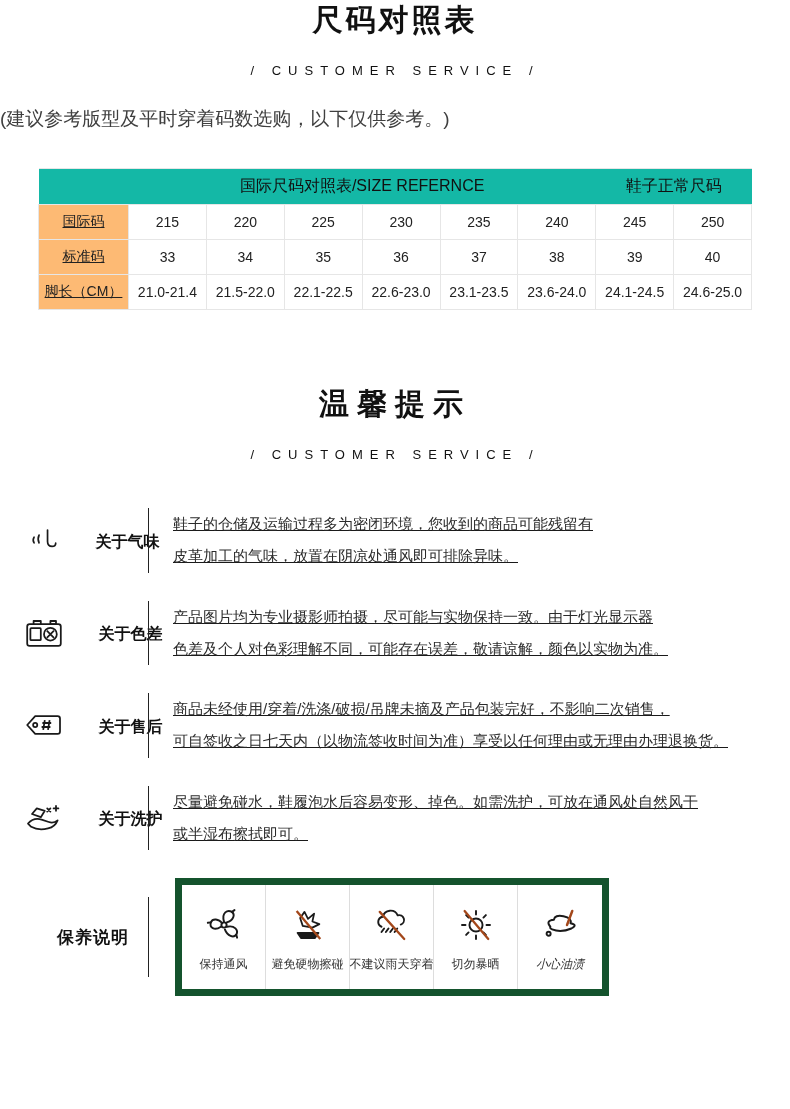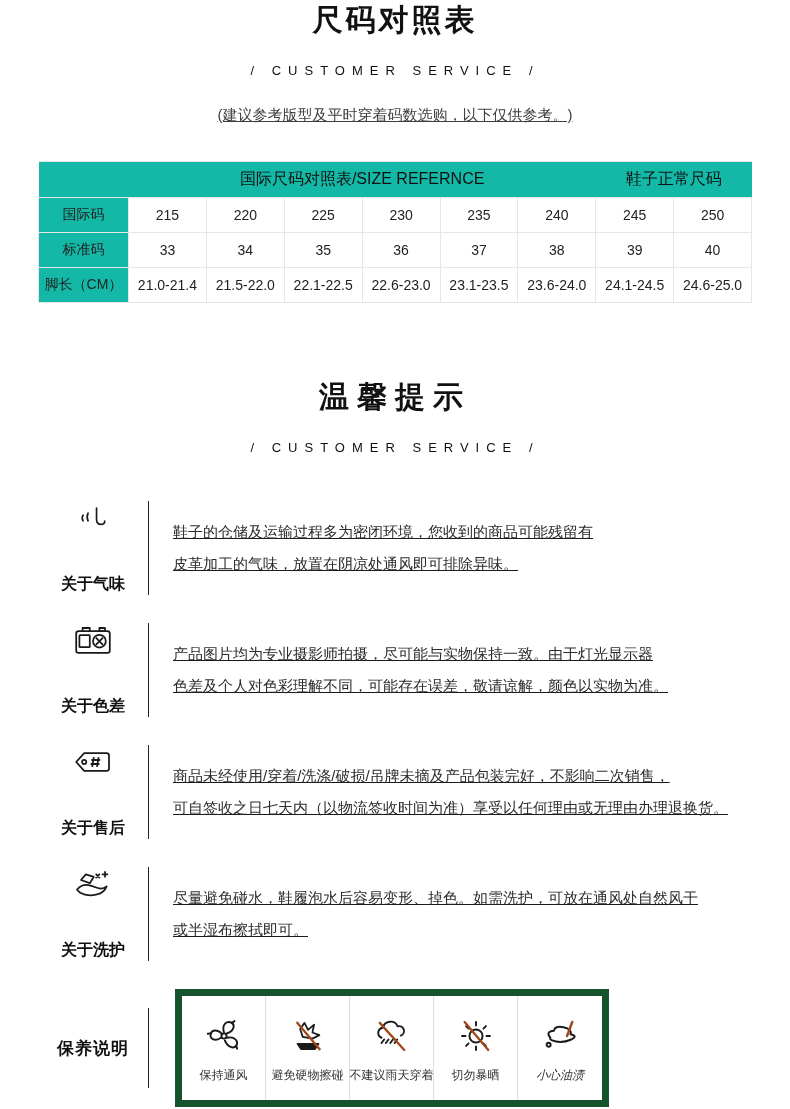--- a/index.html
+++ b/index.html
@@ -1,36 +1,36 @@
 <!DOCTYPE html>
 <html><head>
 <meta charset="utf-8">
 <style>
   * { margin:0; padding:0; box-sizing:border-box; }
   body { background:#fff; font-family:"Liberation Sans","DejaVu Sans",sans-serif; color:#1a1a1a; }
   .wrap { width:790px; min-height:1109px; margin:0 auto; background:#fff; overflow:hidden; }
 
   .main-title { text-align:center; font-size:30px; font-weight:bold; letter-spacing:3px; color:#111; }
   .cs-line { margin-top:22px; text-align:center; font-size:13px; letter-spacing:7px; color:#111; font-weight:500; }
-  .note-line { margin-top:28px; text-align:center; font-size:15px; color:#3f3f3f;text-decoration:underline; }
+  .note-line { margin-top:28px; font-size:19px; color:#3f3f3f; }
 
   .size-table-box { margin:36px 38px 0; }
   table.size-table { width:100%; border-collapse:collapse; table-layout:fixed; }
   table.size-table td { height:35px; text-align:center; vertical-align:middle; font-size:14px; color:#222;
                         border:1px solid #e6e6e6; background:#fff; }
   table.size-table col.lab { width:90px; }
   table.size-table tr.hdr td { background:#14b8a6; border-left:none; border-right:none; font-size:16px; color:#111; height:36px; }
   table.size-table tr.hdr td.hdr-main { font-size:16px; }
-  table.size-table td.row-label { background:#14b8a6; }
+  table.size-table td.row-label { background:#fdba74;text-decoration:underline; }
 
   .title2 { margin-top:74px; letter-spacing:8px;font-family:Liberation Serif, serif; }
 
   .tips { margin-top:46px; padding:0 38px; }
   .tip-row { display:flex; align-items:stretch; margin-bottom:28px; min-height:62px; }
-  .tip-left { width:110px; flex:none; display:flex; flex-direction:column; align-items:center; justify-content:center;gap:35px; }
+  .tip-left { width:110px; flex:none; display:flex; flex-direction:row; align-items:center; justify-content:center;gap:35px; }
   .tip-left .ticon { height:34px; display:flex; align-items:center; justify-content:center; }
   .tip-label { margin-top:4px; font-size:16px; font-weight:bold; color:#111; white-space:nowrap; }
   .tip-body { flex:1; border-left:1px solid #222; padding-left:24px; display:flex; align-items:center;text-decoration:underline; }
   .tip-text { font-size:15px; line-height:2.15; color:#2b2b2b; white-space:pre-line; }
 
   .care-row { display:flex; align-items:center; margin-top:12px; padding:0 38px; }
   .care-left { width:110px; flex:none; display:flex; align-items:center; justify-content:center; }
   .care-label { font-size:17px; font-weight:bold; color:#111; letter-spacing:1px;font-family:Liberation Serif, serif; }
   .care-divider { width:1px; height:80px; background:#222; flex:none; }
   .care-grid { margin-left:26px; display:flex; border:7px solid #14532d; }

